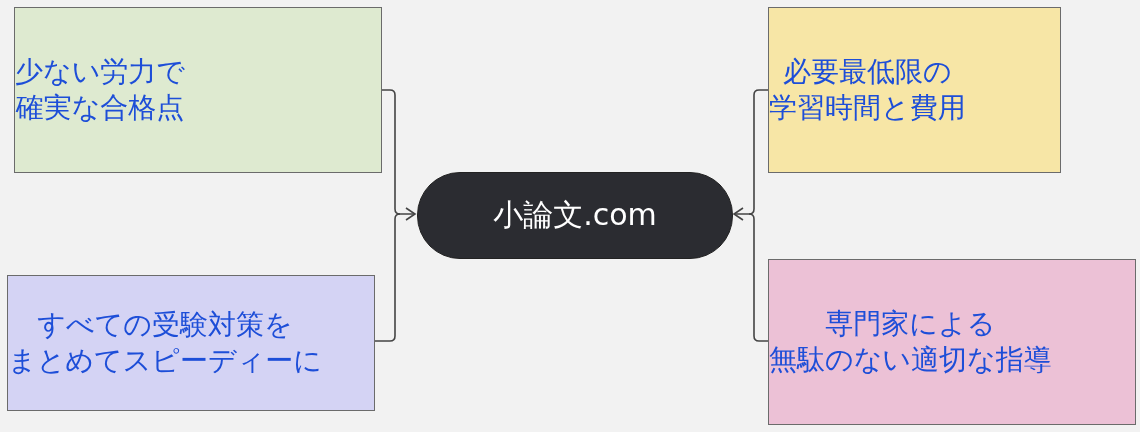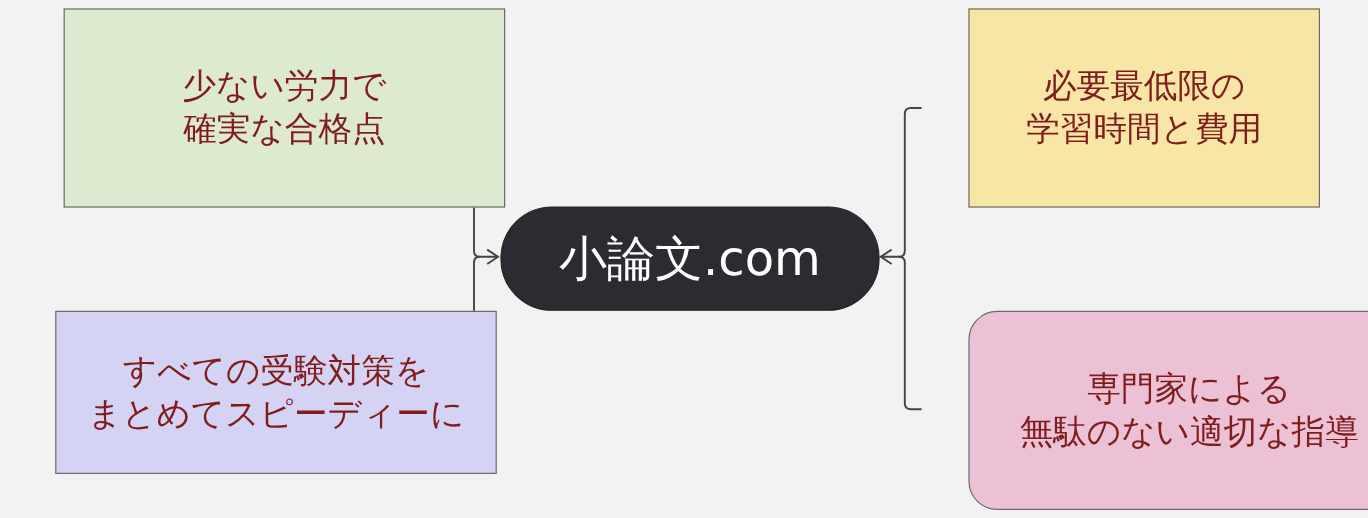--- a/index.html
+++ b/index.html
@@ -1,51 +1,51 @@
 <!DOCTYPE html>
 <html><head>
 <meta charset="utf-8">
 <style>
   html, body { margin:0; padding:0; }
   body { width:1140px; height:432px; background:#f2f2f2; position:relative; overflow:hidden;
          font-family: "DejaVu Serif", "Liberation Serif", serif; }
   .box { position:absolute; box-sizing:border-box; border:1px solid #6b6b6b;
-         display:flex; align-items:center; justify-content:center; text-align:center;
-         font-size:28px; line-height:36px; color:#7f1d1d; white-space:pre-line;margin-left:39px; }
+         display:flex; align-items:center; justify-content:flex-start; text-align:center;
+         font-size:28px; line-height:36px; color:#1d4ed8; white-space:pre-line; }
   .pill { position:absolute; box-sizing:border-box; background:#2b2c31; border:1px solid #222;
           border-radius:43px; color:#fff; display:flex; align-items:center; justify-content:center;
-          font-family:"DejaVu Sans","Liberation Sans",sans-serif; font-size:40px; }
+          font-family:"DejaVu Sans","Liberation Sans",sans-serif; font-size:30px; }
   svg.conn { position:absolute; left:0; top:0; }
 </style>
 </head>
 <body>
 
 <svg class="conn" width="1140" height="432">
   <g fill="none" stroke="#444" stroke-width="1.6">
     <path d="M381 90 H390 Q395 90 395 95 V209 Q395 214 400 214 H415"></path>
     <path d="M374 341 H390 Q395 341 395 336 V219 Q395 214 400 214"></path>
     <path d="M406 208 L415 214 L406 220"></path>
     <path d="M768 90 H759 Q754 90 754 95 V209 Q754 214 749 214 H734"></path>
     <path d="M768 341 H759 Q754 341 754 336 V219 Q754 214 749 214"></path>
     <path d="M743 208 L734 214 L743 220"></path>
   </g>
 </svg>
 
 <div class="box" style="left:14px;top:7px;width:368px;height:166px;background:#deead0;">
   <span>少ない労力で
 確実な合格点</span>
 </div>
-<div class="box" style="left:7px;top:259px;width:368px;height:136px;background:#d4d3f4;">
+<div class="box" style="left:7px;top:275px;width:368px;height:136px;background:#d4d3f4;">
   <span>すべての受験対策を
 まとめてスピーディーに</span>
 </div>
 <div class="box" style="left:768px;top:7px;width:293px;height:166px;background:#f7e6a6;">
   <span>必要最低限の
 学習時間と費用</span>
 </div>
-<div class="box" style="left:768px;top:259px;width:368px;height:166px;background:#ecc1d6;border-radius:24px;">
+<div class="box" style="left:768px;top:259px;width:368px;height:166px;background:#ecc1d6;">
   <span>専門家による
 無駄のない適切な指導</span>
 </div>
 
 <div class="pill" style="left:417px;top:172px;width:316px;height:87px;">
   <span>小論文.com</span>
 </div>
 
 </body></html>

